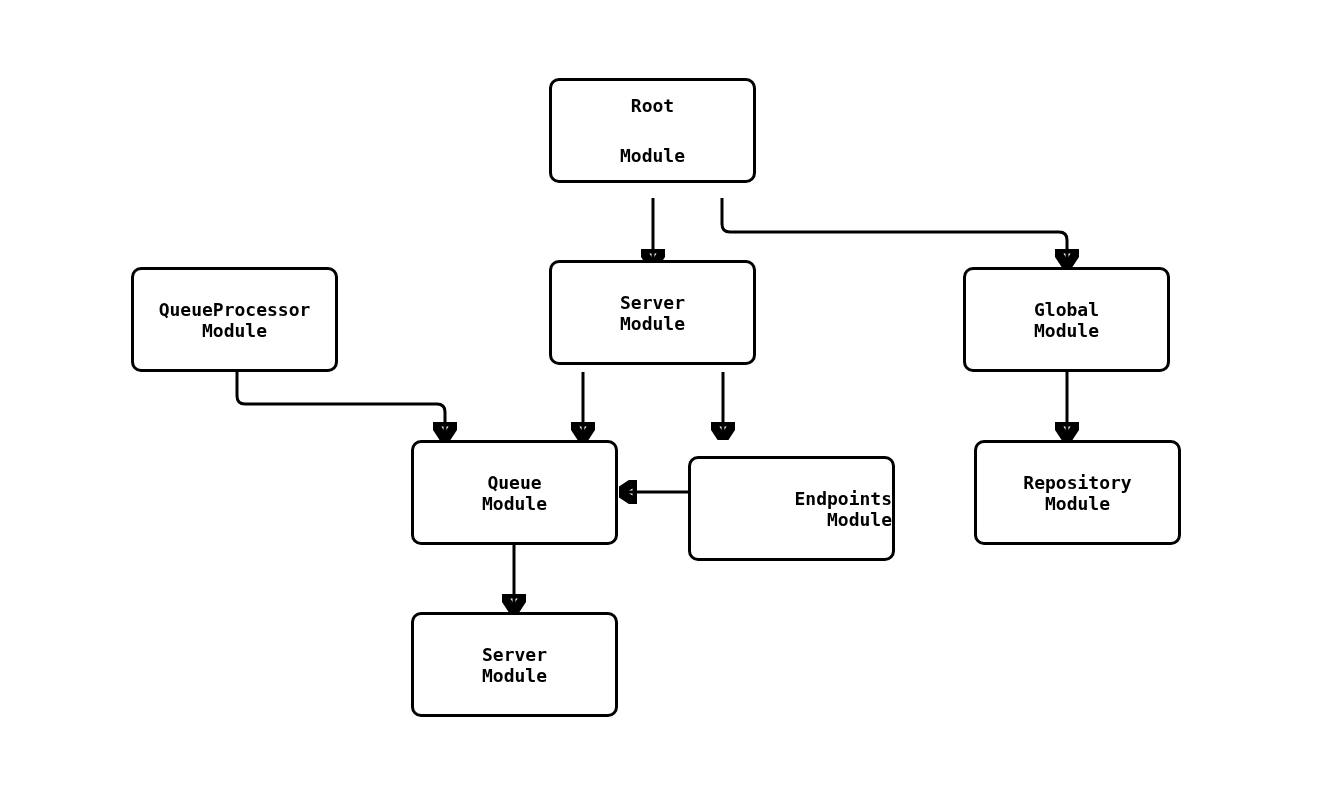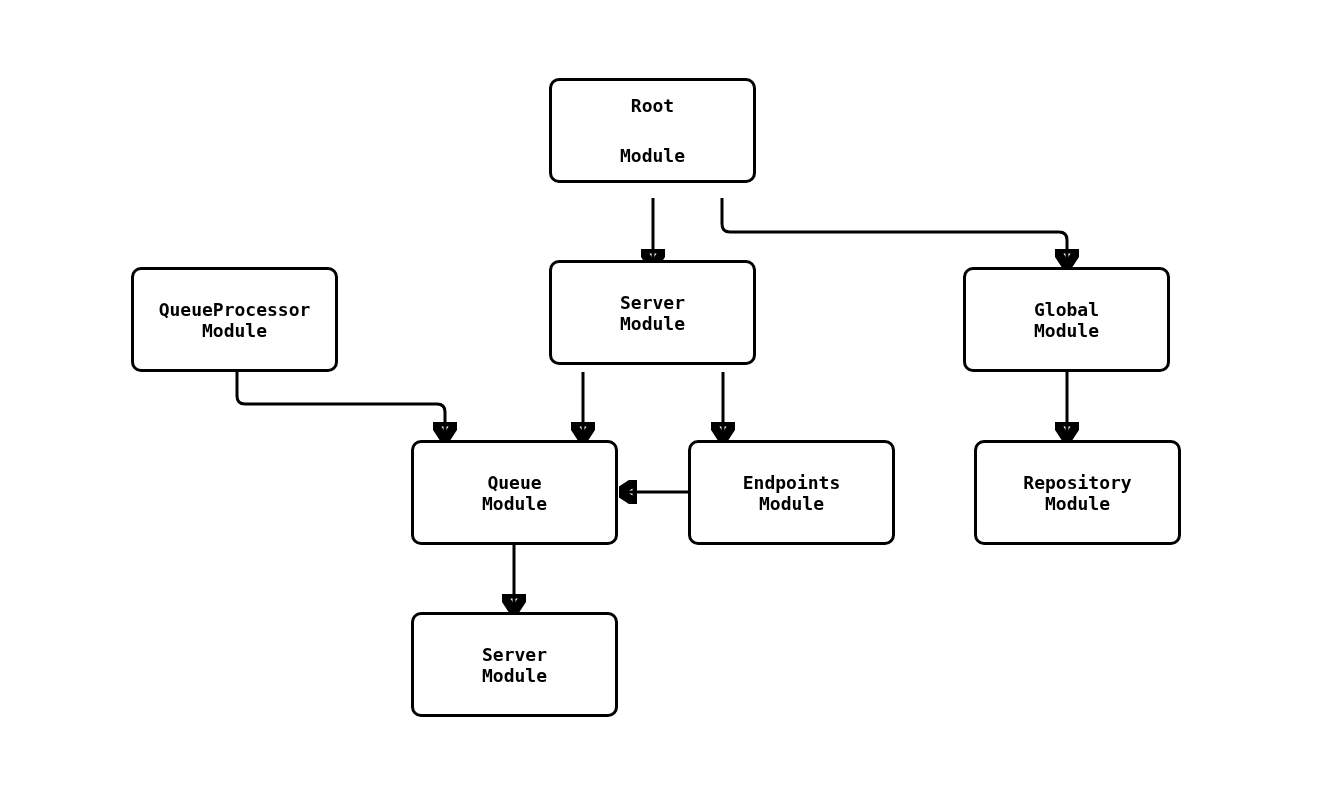--- a/index.html
+++ b/index.html
@@ -81,21 +81,21 @@
   <div class="node" style="left:963px; top:267px;">
     <span>Global</span>
     <span>Module</span>
   </div>
 
   <div class="node" style="left:411px; top:440px;">
     <span>Queue</span>
     <span>Module</span>
   </div>
 
-  <div class="node" style="left:688px; top:440px;">
+  <div class="node" style="left:688px; top:456px;align-items:flex-end;">
     <span>Endpoints</span>
     <span>Module</span>
   </div>
 
   <div class="node" style="left:963px; top:440px;margin-left:11px;">
     <span>Repository</span>
     <span>Module</span>
   </div>
 
   <div class="node" style="left:411px; top:612px;">

